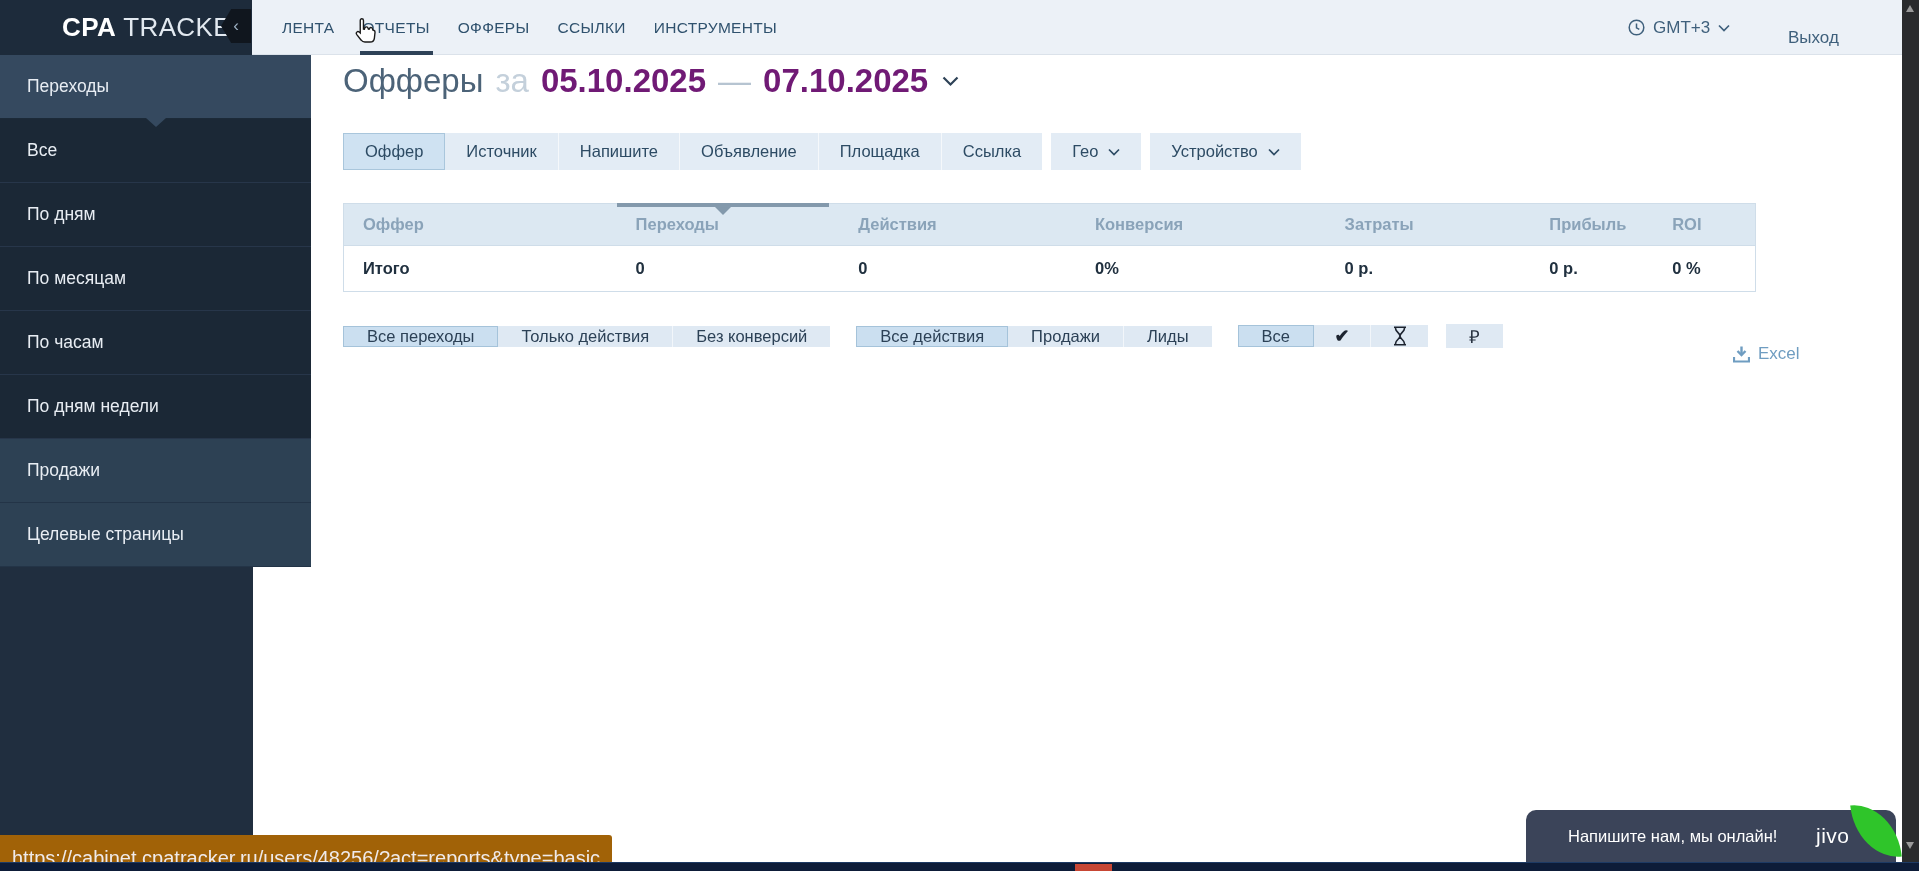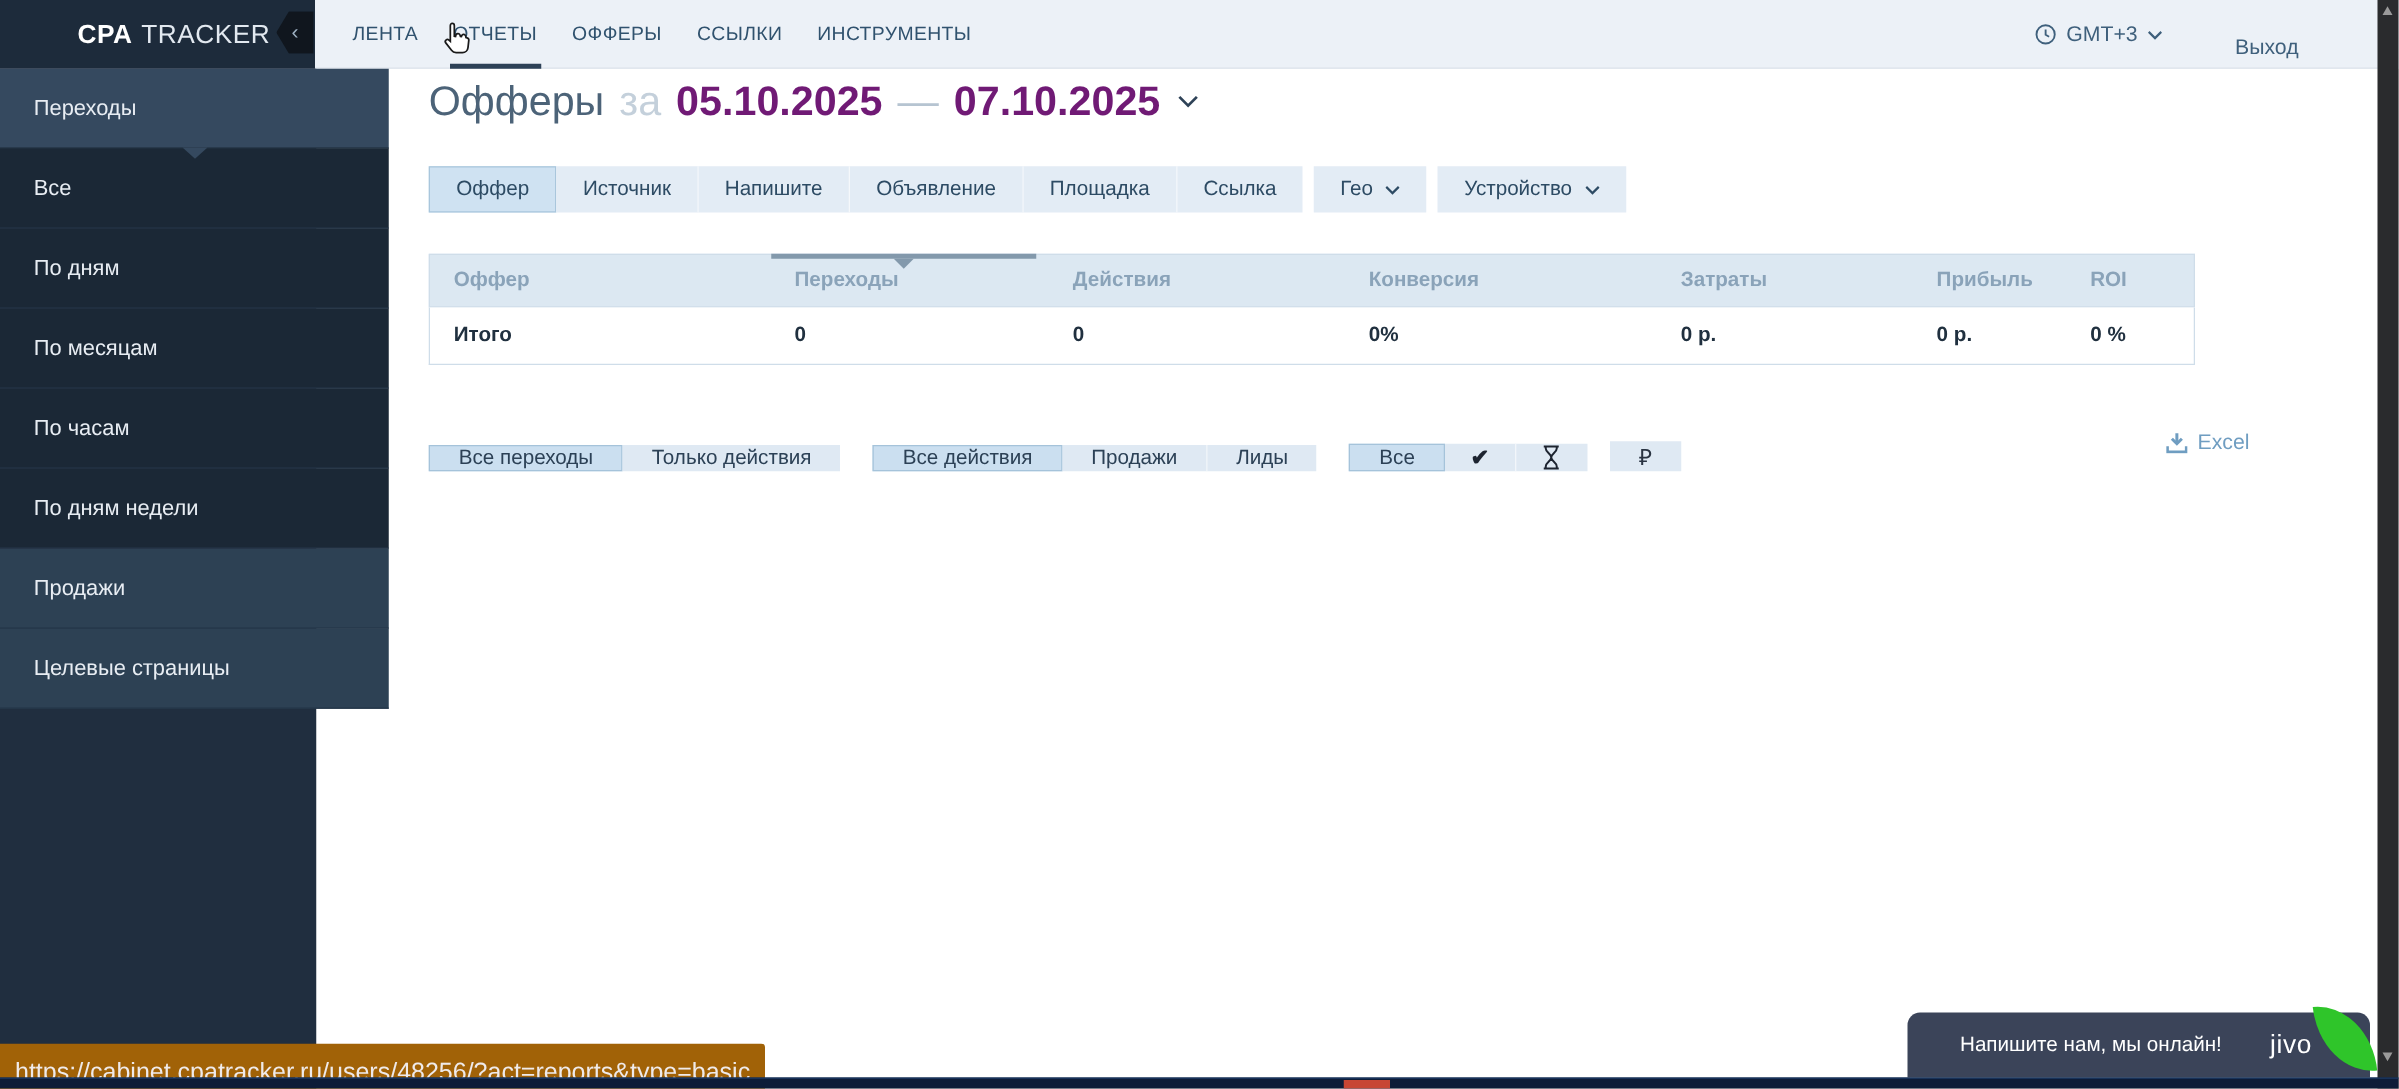--- a/index.html
+++ b/index.html
@@ -4,21 +4,21 @@
 <style>
   html,body{margin:0;padding:0;background:#777;}
   .canvas{position:relative;width:1919px;height:871px;background:#ffffff;overflow:hidden;
           font-family:"Liberation Sans",sans-serif;}
 
   
   .topbar{position:absolute;left:0;top:0;width:1919px;height:55px;background:#ecf1f7;
           border-bottom:1px solid #dbe2ea;box-sizing:border-box;}
   .logo-block{position:absolute;left:0;top:0;width:252px;height:55px;background:#1d2b3b;
           display:flex;align-items:center;padding-left:62px;box-sizing:border-box;
-          color:#ffffff;font-size:21px;letter-spacing:.4px;white-space:nowrap;}
+          color:#ffffff;font-size:26px;letter-spacing:.4px;white-space:nowrap;}
   .logo-bold{font-weight:bold;}
   .logo-light{font-weight:normal;color:#e2e9f0;margin-left:7px;}
   .collapse-tab{position:absolute;left:221px;top:9px;width:30px;height:34px;background:#10161e;
           clip-path:polygon(34% 0,100% 0,100% 100%,34% 100%,0 50%);
           display:flex;align-items:center;justify-content:center;color:#9db0c2;font-size:17px;z-index:5;}
   .nav{position:absolute;left:282px;top:0;height:55px;display:flex;align-items:center;gap:28px;}
   .nav-item{position:relative;height:55px;display:flex;align-items:center;color:#30526e;
           font-size:15.5px;letter-spacing:.3px;cursor:pointer;white-space:nowrap;}
   .nav-underline{position:absolute;left:-3px;right:-3px;bottom:0;height:4px;background:#2e4257;}
   .tz-box{position:absolute;left:1628px;top:0;height:55px;display:flex;align-items:center;gap:8px;
@@ -64,21 +64,21 @@
           color:#8aa3b9;font-weight:bold;font-size:16.5px;cursor:pointer;}
   .c0{width:273px}.c1{width:223px}.c2{width:237px}.c3{width:250px}.c4{width:205px}.c5{width:123px}.c6{width:102px}
   .sort-bar{position:absolute;top:-1px;left:0;right:10px;height:4px;background:#8399ac;}
   .sort-arrow{position:absolute;top:3px;left:44%;width:0;height:0;
           border-left:8px solid transparent;border-right:8px solid transparent;border-top:8px solid #8399ac;}
   .trow{display:flex;height:46px;background:#ffffff;border:1px solid #cfdde9;border-top:none;
           box-sizing:border-box;align-items:center;}
   .td{padding-left:19px;box-sizing:border-box;color:#20303f;font-weight:bold;font-size:16.5px;}
 
   
-  .filters{position:absolute;left:343px;top:333px;height:44px;display:flex;align-items:flex-end;}
+  .filters{position:absolute;left:343px;top:314px;height:44px;display:flex;align-items:center;}
   .fgroup{display:flex;}
   .fbtn{background:#dfe9f3;color:#2c4156;font-size:16.5px;display:flex;align-items:center;
           padding:0 23px;border-right:1px solid #f2f6fa;cursor:pointer;white-space:nowrap;box-sizing:border-box;}
   .fbtn:last-child{border-right:none;}
   .fbtn.active{background:#cbdff0;border:1px solid #a5c3da;}
   .fbtn.icon{width:57px;justify-content:center;padding:0;color:#1d2430;} .gap26{margin-left:26px;} .gap18{margin-left:18px;}
   .check-glyph{font-size:18px;font-weight:bold;}
   .ruble-glyph{font-size:18px;color:#2a3442;}
 
   
@@ -221,20 +221,21 @@
       <div class="td c4">0 р.</div>
       <div class="td c5">0 р.</div>
       <div class="td c6">0 %</div>
     </div>
   </div>
 
   <div class="filters">
     <div class="fgroup">
       <div class="fbtn active">Все переходы</div>
       <div class="fbtn">Только действия</div>
+      <div class="fbtn">Без конверсий</div>
     </div>
     <div class="fgroup gap26">
       <div class="fbtn active">Все действия</div>
       <div class="fbtn">Продажи</div>
       <div class="fbtn">Лиды</div>
     </div>
     <div class="fgroup gap26">
       <div class="fbtn active">Все</div>
       <div class="fbtn icon">
         <span class="check-glyph">✔</span>

